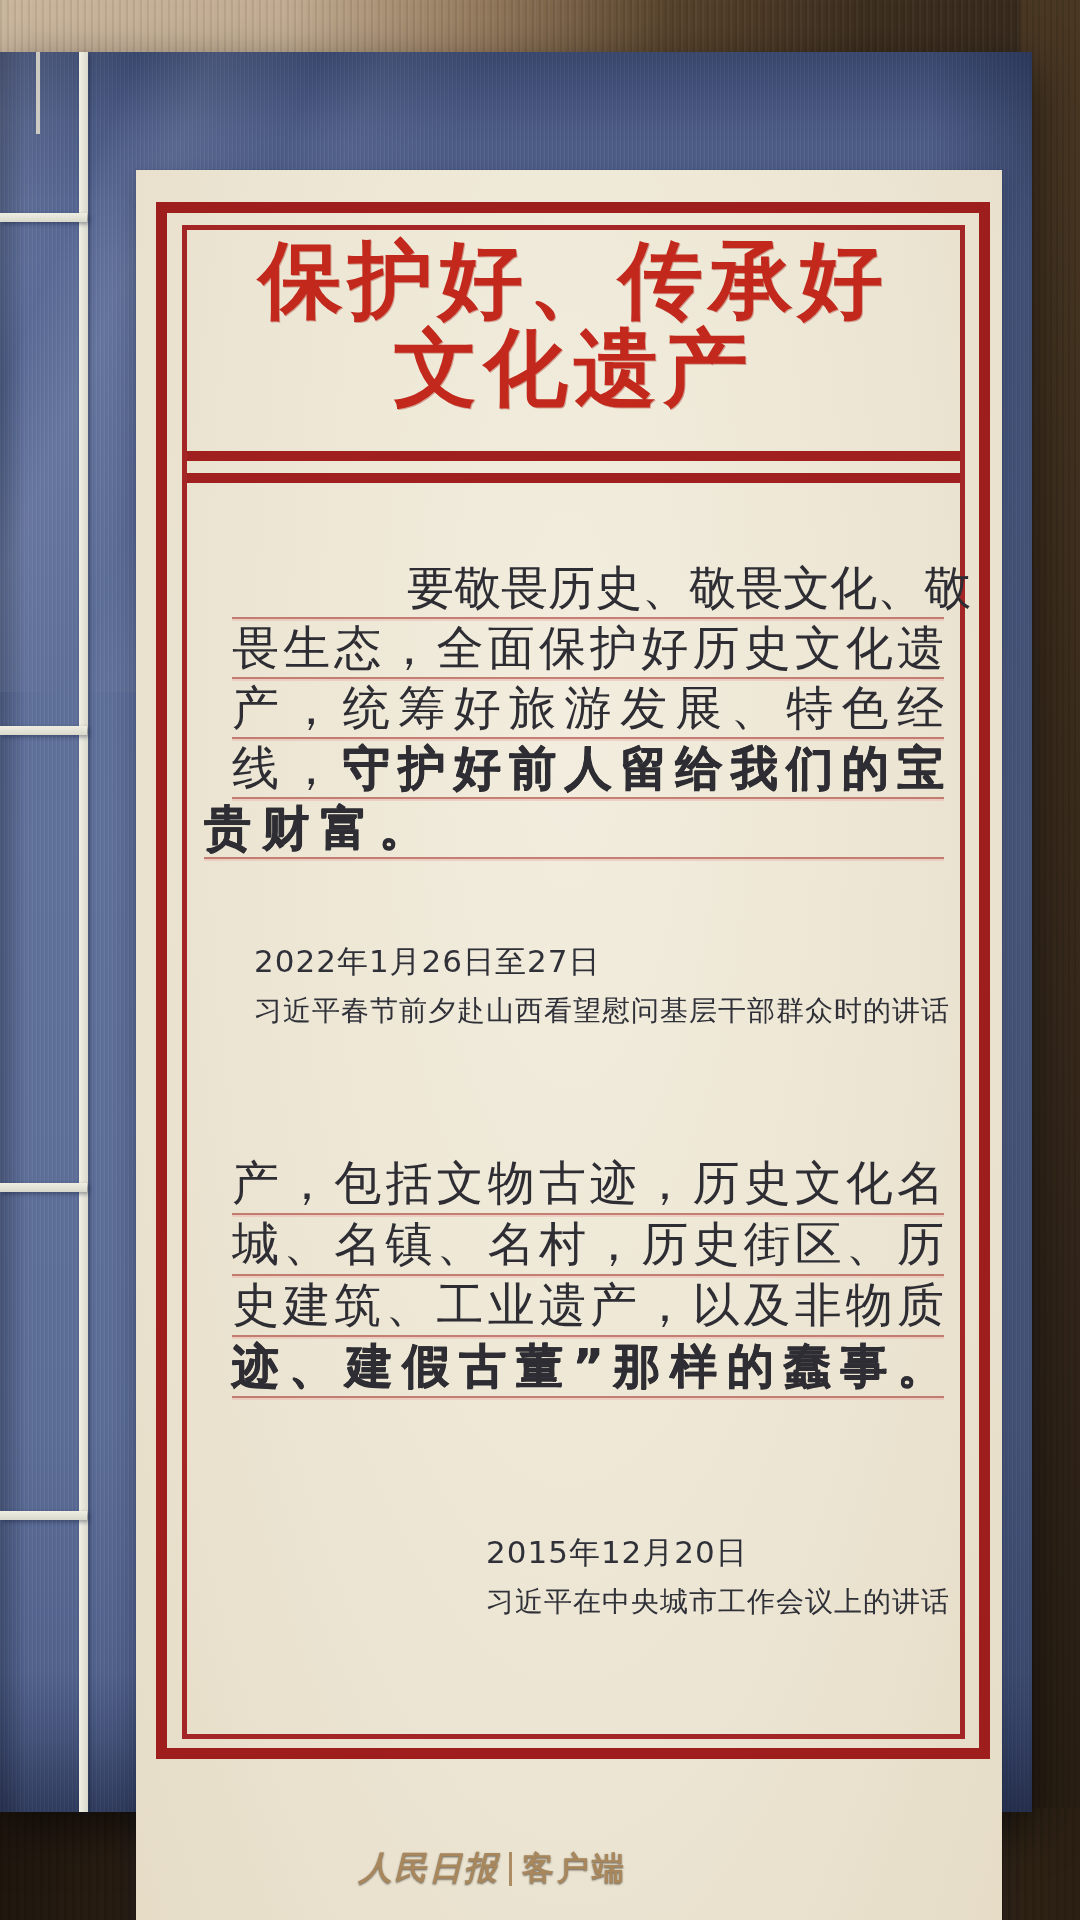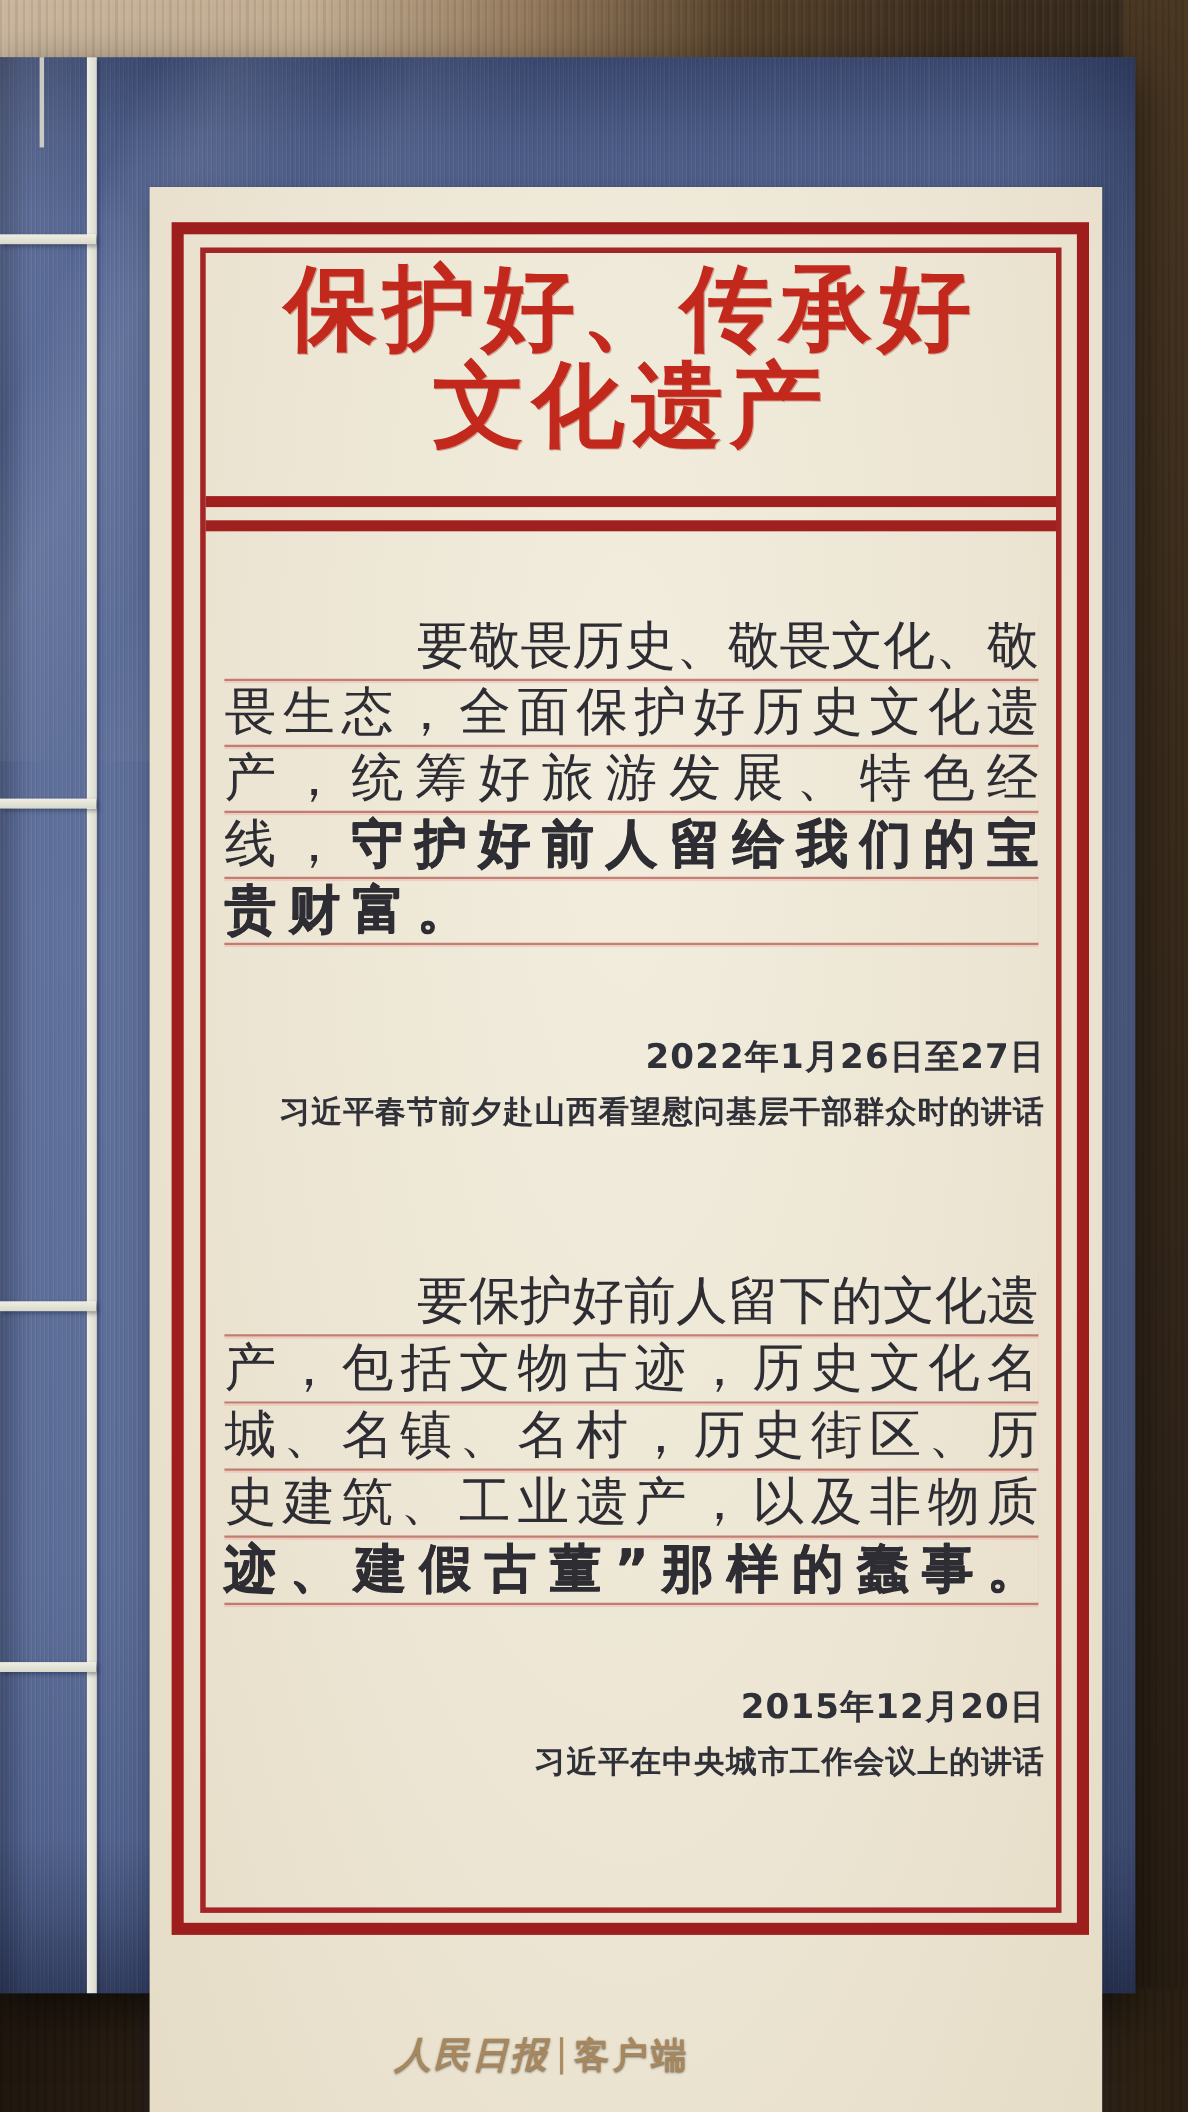--- a/index.html
+++ b/index.html
@@ -85,26 +85,26 @@
   .para1{top:329px;}
   .para2{top:924px;}
   .para2 .line{height:61px;line-height:58px;}
   .line{
     box-sizing:border-box;height:60px;line-height:57px;
     font-size:47px;
     border-bottom:2px solid rgba(165,48,42,.58);
     box-shadow:0 2px 0 rgba(233,178,168,.45);
     text-align:justify;white-space:nowrap;
   }
-  .line.fill{text-align-last:justify;}
+  .line.fill{text-align-last:justify;margin-left:28px;}
   .line.end{text-align-last:left;letter-spacing:.24em;}
   .line.indent{padding-left:175px;}
   .em{font-weight:900;text-shadow:.6px 0 currentColor,0 .6px currentColor;}
   
-  .attr{position:absolute;right:10px;text-align:right;color:#2f3038;font-weight:700;}
+  .attr{position:absolute;right:10px;color:#2f3038;font-weight:400;}
   .attr1{top:712px;}
   .attr2{top:1303px;}
   .attr .date{font-size:31px;line-height:38px;letter-spacing:1px;}
   .attr .source{font-size:28px;line-height:38px;letter-spacing:1px;margin-top:12px;}
   
   .footer{
     position:absolute;left:493px;top:1846px;transform:translateX(-50%);
     display:flex;align-items:center;gap:10px;color:#a8875d;
     text-shadow:0 1px 2px rgba(0,0,0,.55);white-space:nowrap;
   }
@@ -154,21 +154,20 @@
           <div class="line fill"><span>线，</span><b class="em">守护好前人留给我们的宝</b></div>
           <div class="line end"><span></span><b class="em">贵财富。</b></div>
         </div>
 
         <div class="attr attr1">
           <div class="date">2022年1月26日至27日</div>
           <div class="source">习近平春节前夕赴山西看望慰问基层干部群众时的讲话</div>
         </div>
 
         <div class="para para2">
-          <div class="line fill indent"><span>要保护好前人留下的文化遗</span><b class="em"></b></div>
           <div class="line fill"><span>产，包括文物古迹，历史文化名</span><b class="em"></b></div>
           <div class="line fill"><span>城、名镇、名村，历史街区、历</span><b class="em"></b></div>
           <div class="line fill"><span>史建筑、工业遗产，以及非物质</span><b class="em"></b></div>
           <div class="line fill"><span></span><b class="em">迹、建假古董”那样的蠢事。</b></div>
         </div>
 
         <div class="attr attr2">
           <div class="date">2015年12月20日</div>
           <div class="source">习近平在中央城市工作会议上的讲话</div>
         </div>

